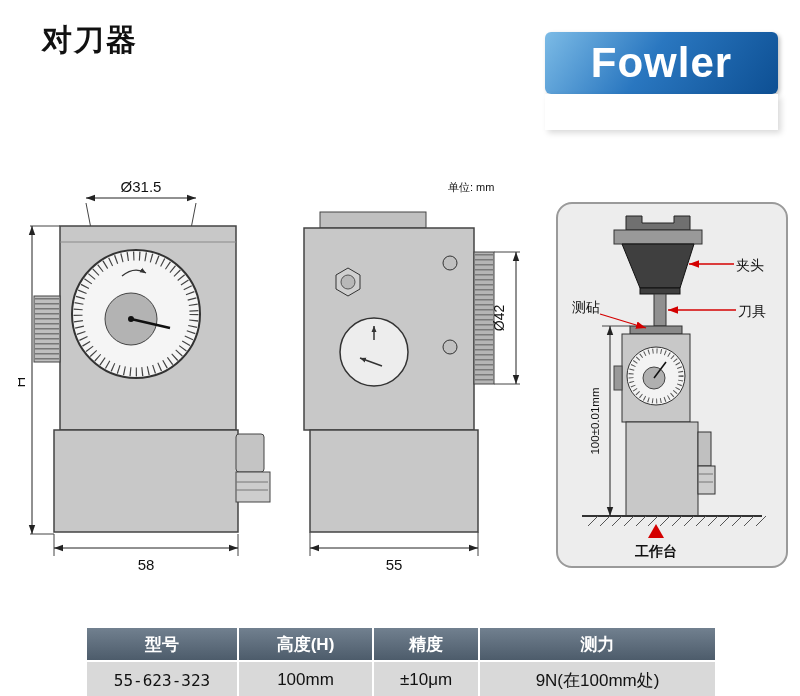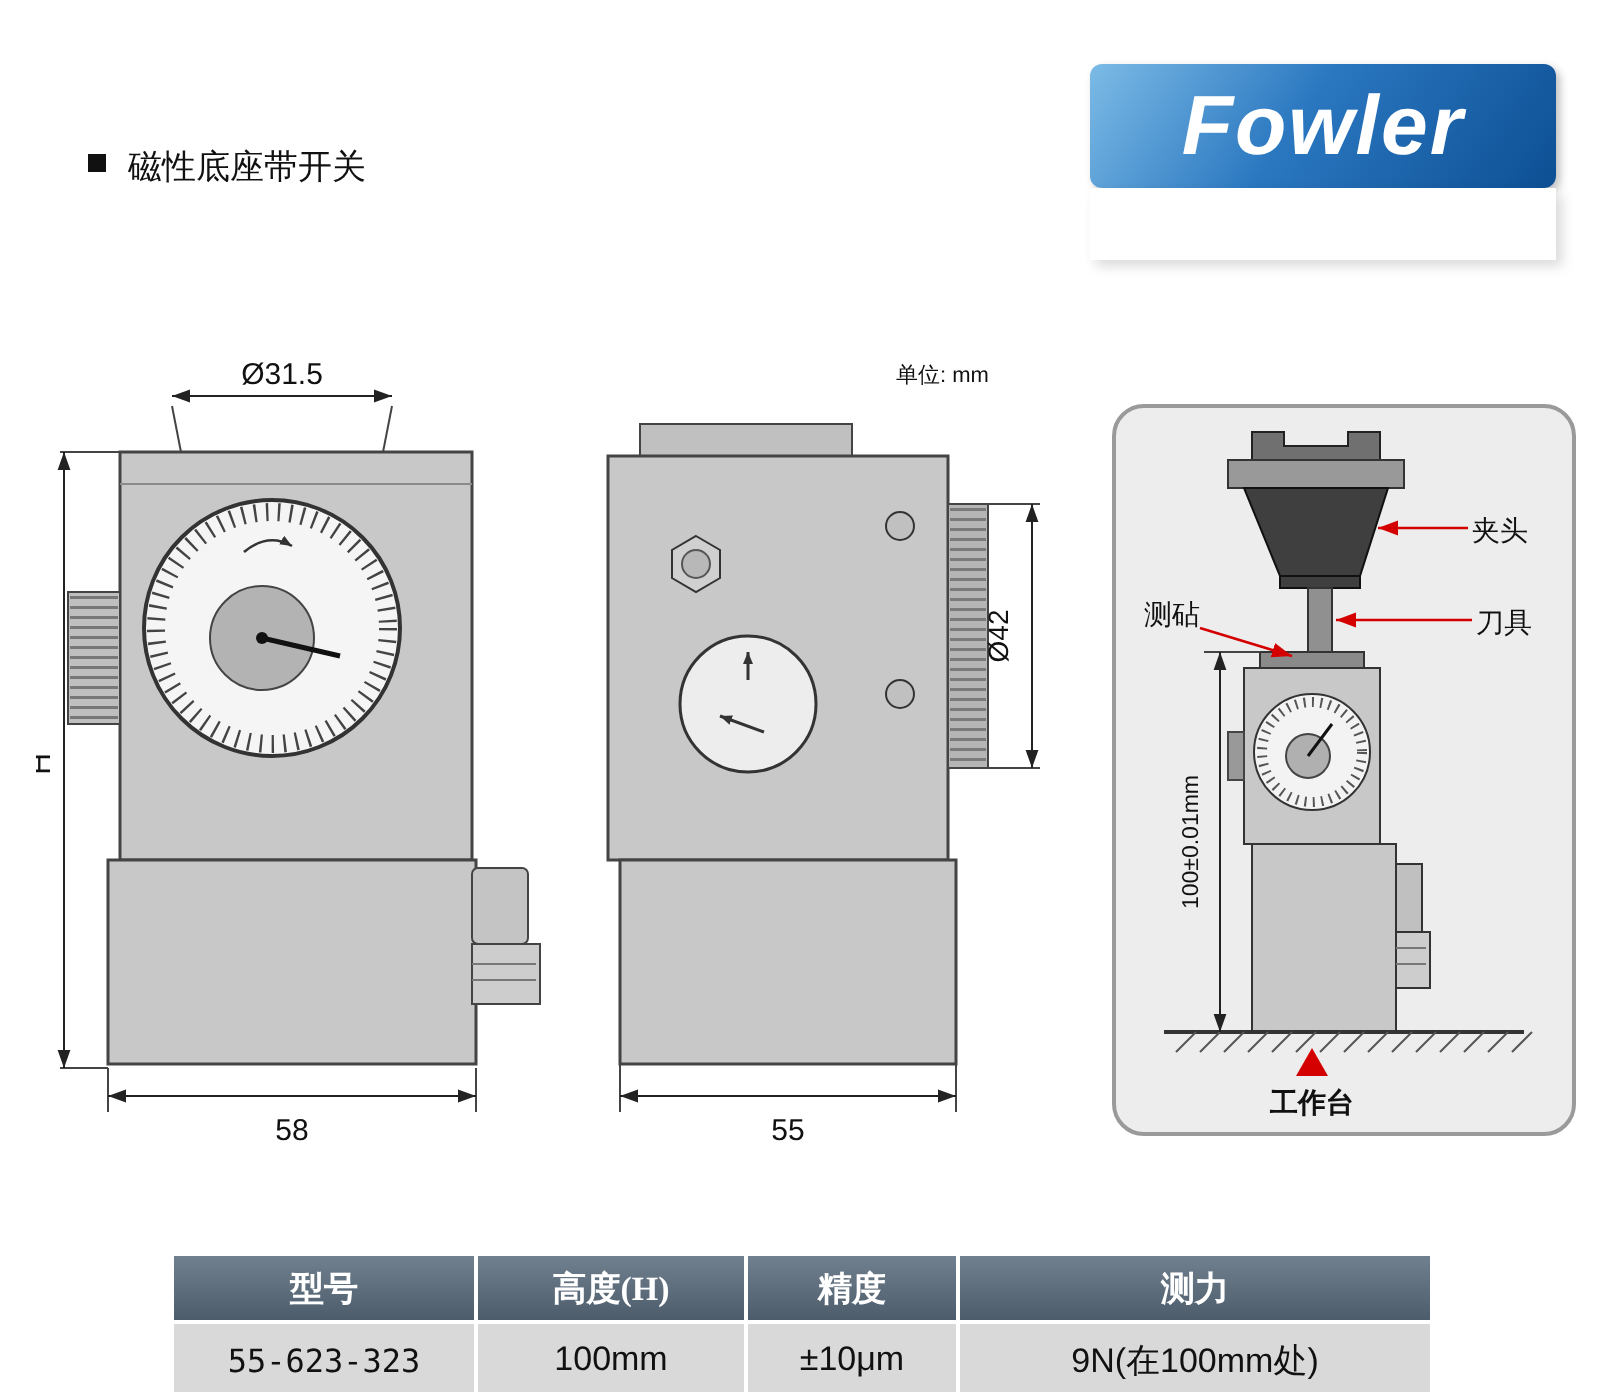--- a/index.html
+++ b/index.html
@@ -8,21 +8,21 @@
 
   .title{position:absolute;left:42px;top:20px;font-size:30px;font-weight:bold;letter-spacing:2px;}
   .bullets{position:absolute;left:42px;top:72px;margin:0;padding:0;}
   .bullets li{list-style:none;position:relative;padding-left:22px;font-size:17px;margin-bottom:11px;}
   .bullets li::before{content:"";position:absolute;left:2px;top:5px;width:9px;height:9px;background:#111;}
 
   .logo-block{position:absolute;left:545px;top:32px;width:233px;}
   .logo-blue{height:62px;border-radius:6px;display:flex;align-items:center;justify-content:center;
              background:linear-gradient(125deg,#7cbbe6 0%,#2a77c0 45%,#0d4f93 100%);
              box-shadow:2px 2px 4px rgba(0,0,0,.25);}
-  .logo-text{color:#fff;font-size:42px;font-weight:bold;font-style:italic;letter-spacing:1px;}
+  .logo-text{color:#fff;font-size:42px;font-weight:bold;letter-spacing:1px;}
   .logo-white{height:36px;background:#fff;box-shadow:3px 3px 6px rgba(0,0,0,.15);}
 
   .unit-label{position:absolute;left:448px;top:180px;font-size:11px;}
 
   .svg-front{position:absolute;left:18px;top:178px;}
   .svg-side{position:absolute;left:288px;top:178px;}
 
   .panel{position:absolute;left:556px;top:202px;width:232px;height:366px;box-sizing:border-box;
          background:#ededed;border:2px solid #9a9a9a;border-radius:16px;}
   .panel svg{position:absolute;left:0;top:0;}
@@ -30,31 +30,31 @@
   svg text{font-family:"Liberation Sans",sans-serif;fill:#111;}
   .dim{font-size:15px;}
   .dim-s{font-size:14px;}
   .dim-xs{font-size:11.5px;}
   .cjk{font-size:14px;}
   .cjk-b{font-size:14px;font-weight:bold;}
 
   .spec-table{position:absolute;left:85px;top:626px;width:630px;table-layout:fixed;
               border-collapse:separate;border-spacing:2px;background:#fff;}
   .spec-table th{background:linear-gradient(#71808f,#4d5c6b);color:#fff;font-size:17px;
-                 font-weight:bold;height:30px;font-family:Liberation Serif, serif;}
+                 font-weight:bold;height:30px;}
   .spec-table td{background:#d9d9d9;color:#111;font-size:17px;height:34px;text-align:center;}
   .spec-table td.model{font-family:"DejaVu Sans Mono",monospace;font-size:16px;}
 </style>
 </head>
 <body>
 
 <div class="page">
 
+  <div class="title">对刀器</div>
   <ul class="bullets">
-    <li>磁性底座带开关</li>
   </ul>
 
   <div class="logo-block">
     <div class="logo-blue">
       <span class="logo-text">Fowler</span>
     </div>
     <div class="logo-white"></div>
   </div>
 
   <div class="unit-label">单位: mm</div>

